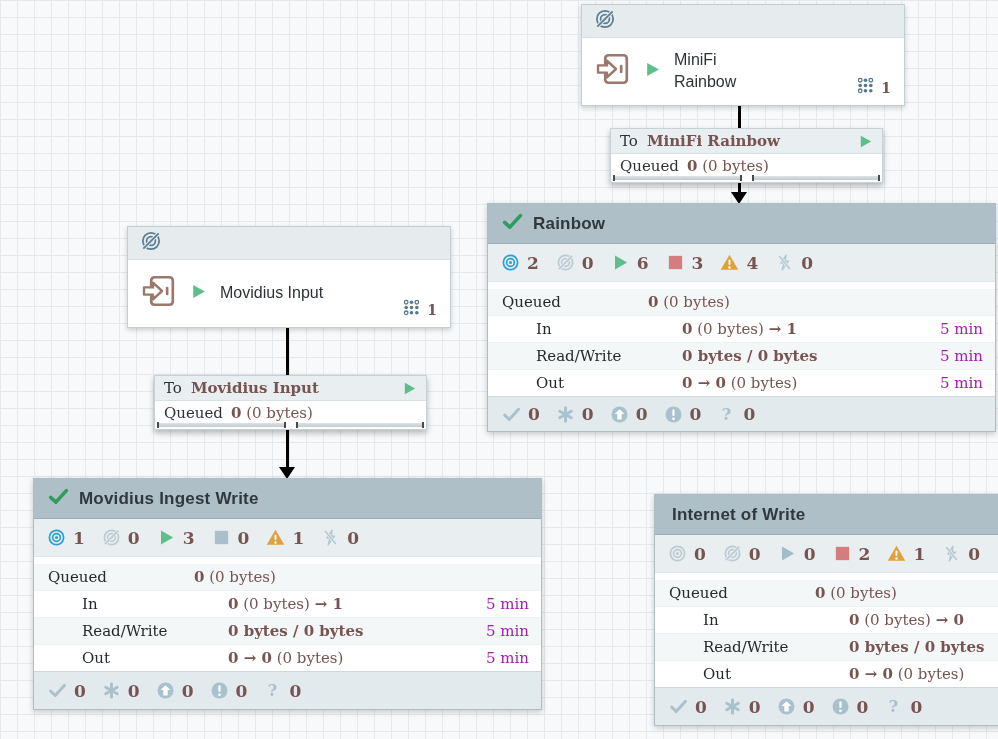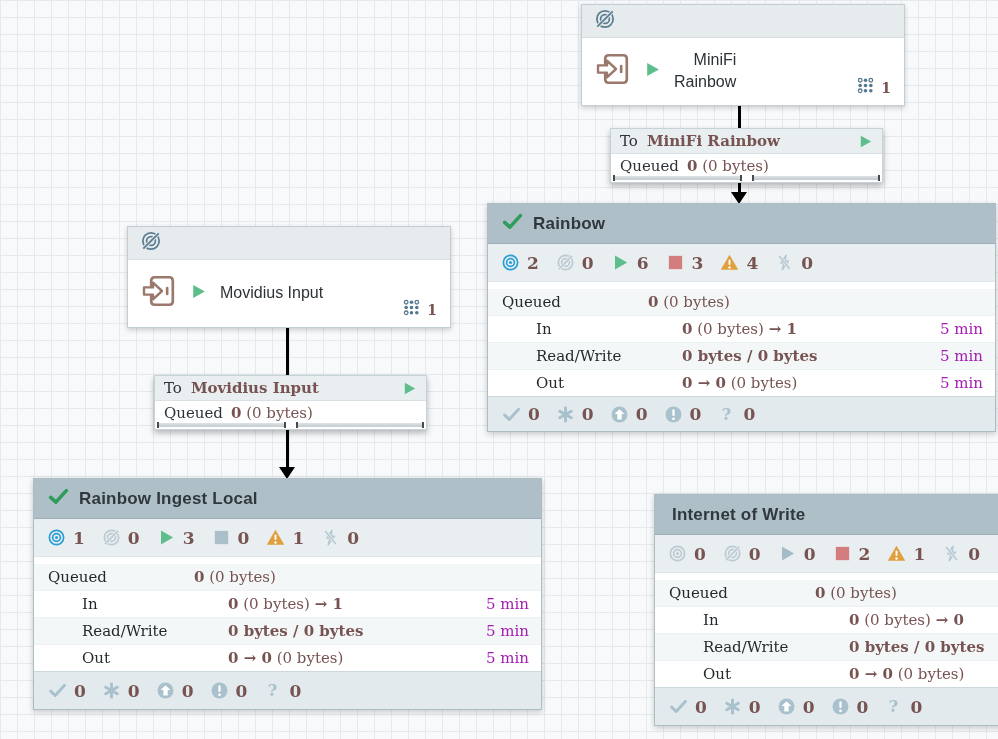--- a/index.html
+++ b/index.html
@@ -13,21 +13,21 @@
     font-family:"Liberation Sans",sans-serif;
   }
 
   
   .conn-line{position:absolute;width:3px;background:#000;z-index:1;}
   .arrowhead{position:absolute;width:0;height:0;z-index:1;
     border-left:8px solid transparent;border-right:8px solid transparent;border-top:12px solid #000;}
 
   
   .port{position:absolute;background:#fff;border:1px solid #c3ced4;
-    box-shadow:0 2px 5px rgba(0,0,0,.18);z-index:2;text-align:right;}
+    box-shadow:0 2px 5px rgba(0,0,0,.18);z-index:2;}
   .p-header{height:32px;background:#e6ebed;border-bottom:1px solid #d7dfe2;
     display:flex;align-items:center;padding:0 12px;}
   .p-body{display:flex;align-items:center;gap:13px;padding:0 13px;height:66px;}
   .p-name{font-size:16px;color:#2b3338;white-space:pre-line;line-height:1.4;}
   .p-count{position:absolute;right:13px;bottom:7px;display:flex;align-items:center;gap:7px;}
   .p-count .cnt{font:700 14px "DejaVu Serif",serif;color:#775351;}
 
   
   .conn-label{position:absolute;background:#fff;border:1px solid #c7d2d7;
     box-shadow:0 3px 6px rgba(0,0,0,.28);z-index:3;}
@@ -350,21 +350,21 @@
   </div>
 </div>
 
 <div class="group" style="left:33px;top:478px;height:230px">
   <div class="g-header">
     <span>
       <svg width="21" height="21" viewBox="0 0 20 20">
           <path d="M2.5 10.8 L7.5 15.4 L17.5 4.4" fill="none" stroke="#2d9c5c" stroke-width="3.4" stroke-linecap="round" stroke-linejoin="round"></path>
         </svg>
     </span>
-    <span class="g-title">Rainbow Ingest Local</span>
+    <span class="g-title">Movidius Ingest Write</span>
   </div>
   <div class="g-stats">
       <span class="stat">
         <span class="ic">
           <svg width="19" height="19" viewBox="0 0 20 20">
             <circle cx="10" cy="10" r="7.5" fill="none" stroke="#2a9fd6" stroke-width="1.8"></circle>
             <circle cx="10" cy="10" r="4.1" fill="none" stroke="#2a9fd6" stroke-width="1.8"></circle>
             <circle cx="10" cy="10" r="1.6" fill="#2a9fd6"></circle>
           </svg>
         </span>

